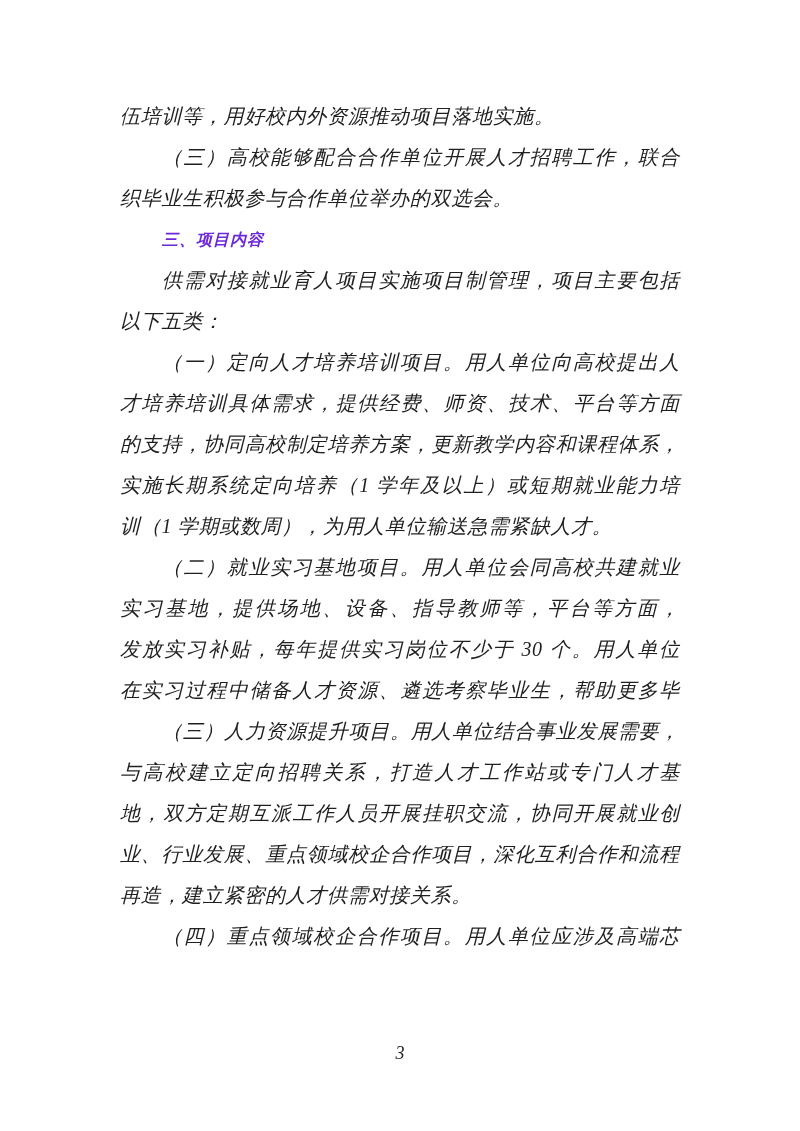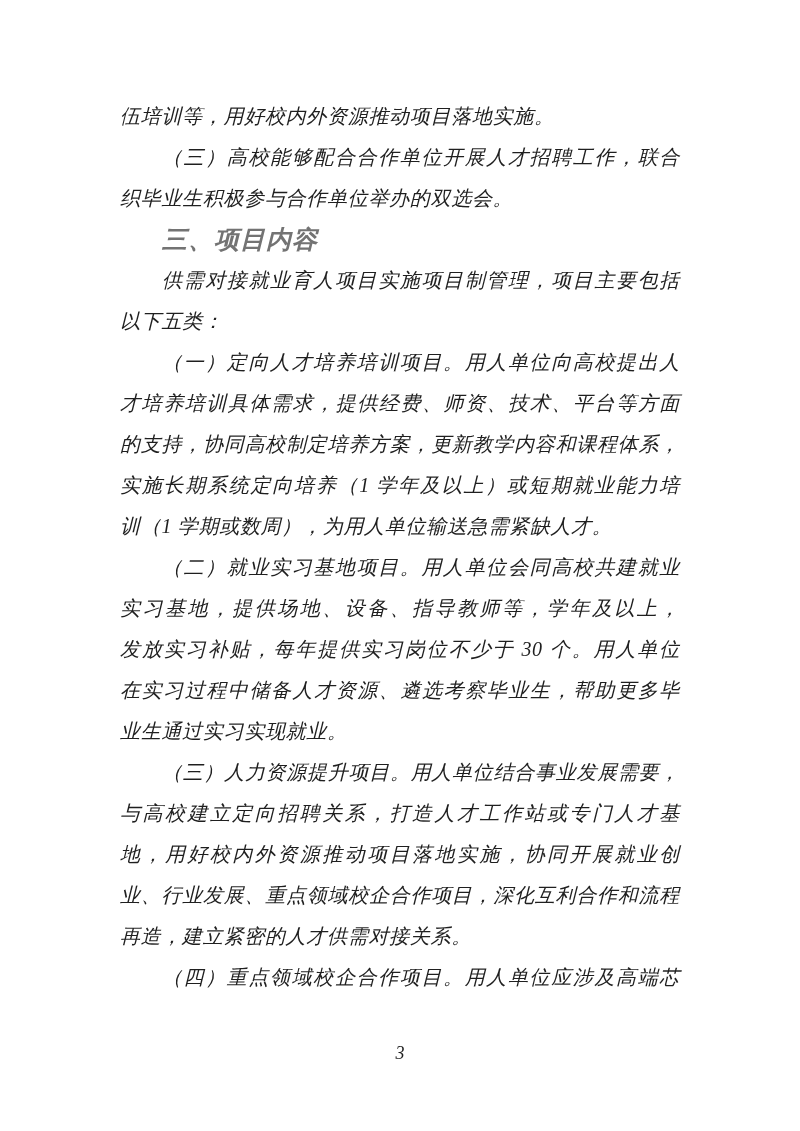--- a/index.html
+++ b/index.html
@@ -35,23 +35,23 @@
   .line.justify {
     text-align: justify;
     text-align-last: justify;
   }
   .line.indent {
     text-indent: 42px;
   }
   .line.heading {
     font-family: "Liberation Sans", "DejaVu Sans", sans-serif;
     font-weight: bold;
-    font-size: 25px;
+    font-size: 16px;
     letter-spacing: 1px;
-    color: #737373;
+    color: #6d28d9;
   }
   .footer {
     position: absolute;
     left: 0;
     top: 1042px;
     width: 800px;
     text-align: center;
     font-size: 18px;
     line-height: 22px;
     color: #1f1f1f;
@@ -68,27 +68,26 @@
       <div class="line">织毕业生积极参与合作单位举办的双选会。</div>
       <div class="line heading indent">三、项目内容</div>
       <div class="line justify indent">供需对接就业育人项目实施项目制管理，项目主要包括</div>
       <div class="line">以下五类：</div>
       <div class="line justify indent">（一）定向人才培养培训项目。用人单位向高校提出人</div>
       <div class="line justify">才培养培训具体需求，提供经费、师资、技术、平台等方面</div>
       <div class="line justify">的支持，协同高校制定培养方案，更新教学内容和课程体系，</div>
       <div class="line justify">实施长期系统定向培养（1 学年及以上）或短期就业能力培</div>
       <div class="line">训（1 学期或数周），为用人单位输送急需紧缺人才。</div>
       <div class="line justify indent">（二）就业实习基地项目。用人单位会同高校共建就业</div>
-      <div class="line justify">实习基地，提供场地、设备、指导教师等，学年及以上，</div>
+      <div class="line justify">实习基地，提供场地、设备、指导教师等，平台等方面，</div>
       <div class="line justify">发放实习补贴，每年提供实习岗位不少于 30 个。用人单位</div>
       <div class="line justify">在实习过程中储备人才资源、遴选考察毕业生，帮助更多毕</div>
-      <div class="line">业生通过实习实现就业。</div>
       <div class="line justify indent">（三）人力资源提升项目。用人单位结合事业发展需要，</div>
       <div class="line justify">与高校建立定向招聘关系，打造人才工作站或专门人才基</div>
-      <div class="line justify">地，用好校内外资源推动项目落地实施，协同开展就业创</div>
+      <div class="line justify">地，双方定期互派工作人员开展挂职交流，协同开展就业创</div>
       <div class="line justify">业、行业发展、重点领域校企合作项目，深化互利合作和流程</div>
       <div class="line">再造，建立紧密的人才供需对接关系。</div>
       <div class="line justify indent">（四）重点领域校企合作项目。用人单位应涉及高端芯</div>
     </div>
   <div class="footer">
     <span>3</span>
   </div>
 </div>
 
 </body></html>

